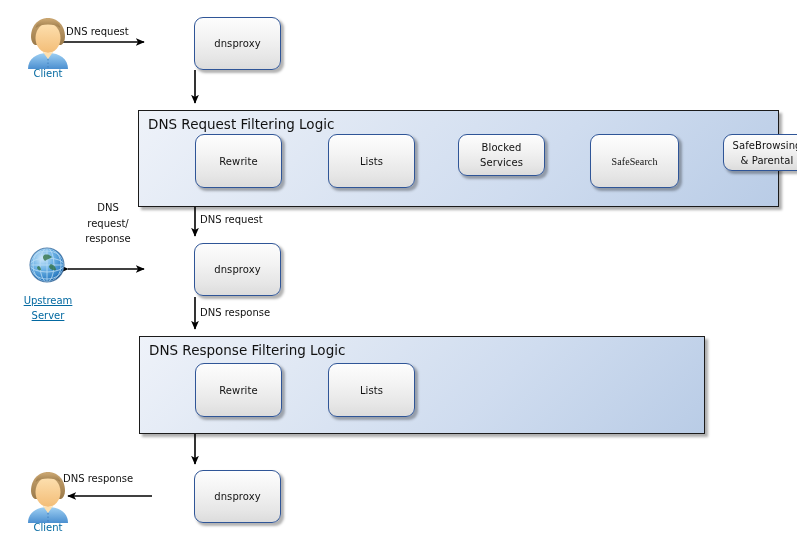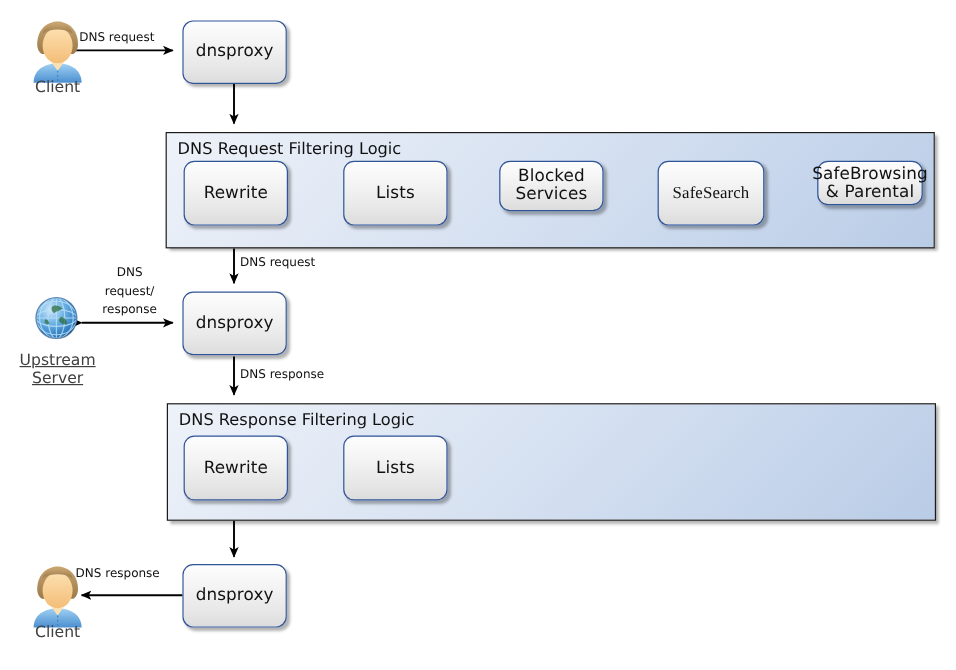--- a/index.html
+++ b/index.html
@@ -11,24 +11,25 @@
   
   .node{
     position:absolute;
     box-sizing:border-box;
     border:1.4px solid #2f5597;
     border-radius:9px;
     background:linear-gradient(180deg,#fdfdfd 0%,#f4f4f4 35%,#e6e6e6 78%,#dcdcdc 100%);
     box-shadow:2.5px 2.5px 2.5px rgba(0,0,0,0.30);
     display:flex;align-items:center;justify-content:center;
     text-align:center;
-    font-size:14px;
+    font-size:10px;
     line-height:15px;
     color:#111;
     letter-spacing:.1px;
+    margin-left:42px;
   }
   .node span{display:block;}
 
   
   .group{
     position:absolute;
     box-sizing:border-box;
     border:1.3px solid #1b1b1b;
     background:linear-gradient(135deg,#eef2f9 0%,#e0e8f4 28%,#cfdcef 62%,#b9cce6 100%);
     box-shadow:2.5px 2.5px 2.5px rgba(0,0,0,0.32);
@@ -47,24 +48,24 @@
     font-size:10px;
     line-height:15.5px;
     color:#111;
     white-space:pre;
   }
   .elabel.center{text-align:center;}
 
   
   .caption{
     position:absolute;
-    font-size:13px;
+    font-size:10px;
     line-height:15px;
     text-align:center;
-    color:#404040;
+    color:#0369a1;
     white-space:pre;
   }
 
   
   #edges{position:absolute;left:0;top:0;width:797px;height:558px;pointer-events:none;}
 
   
   .icon{position:absolute;}
 </style>
 </head>
@@ -192,21 +193,21 @@
       <path d="M19.5,37.5 L25,45 L30.5,37.5 C28.5,39.2 21.5,39.2 19.5,37.5 Z" fill="#fde0b0"></path>
       <line x1="25" y1="45" x2="25" y2="54" stroke="#3e7fbd" stroke-width="1" stroke-dasharray="1.5 2"></line>
     </svg>
   </div>
   <div class="caption" style="left:8px;top:520px;width:80px;">Client</div>
 
   <div class="elabel" style="left:66px;top:24px;">DNS request</div>
 
   <div class="elabel" style="left:200px;top:212px;">DNS request</div>
 
-  <div class="elabel center" style="left:69px;top:220px;width:78px;">DNS<br>request/<br>response</div>
+  <div class="elabel center" style="left:69px;top:200px;width:78px;">DNS<br>request/<br>response</div>
 
   <div class="elabel" style="left:200px;top:305px;">DNS response</div>
 
   <div class="elabel" style="left:63px;top:471px;">DNS response</div>
 
   <div class="node" style="left:152px;top:17px;width:87px;height:53px;">
     <span>dnsproxy</span>
   </div>
 
   <div class="node" style="left:152px;top:243px;width:87px;height:53px;">
@@ -234,21 +235,21 @@
   </div>
 
   <div class="node" style="left:548px;top:134px;width:89px;height:54px;font-family:Liberation Serif, serif;">
     <span>SafeSearch</span>
   </div>
 
   <div class="node" style="left:681px;top:134px;width:88px;height:37px;text-align:center;">
     <span class="ml">SafeBrowsing<br>&amp; Parental</span>
   </div>
 
-  <div class="group" style="left:139px;top:336px;width:641px;height:98px;">
+  <div class="group" style="left:139px;top:336px;width:566px;height:98px;">
     <div class="group-title">DNS Response Filtering Logic</div>
   </div>
 
   <div class="node" style="left:153px;top:363px;width:87px;height:54px;">
     <span>Rewrite</span>
   </div>
 
   <div class="node" style="left:286px;top:363px;width:87px;height:54px;">
     <span>Lists</span>
   </div>

